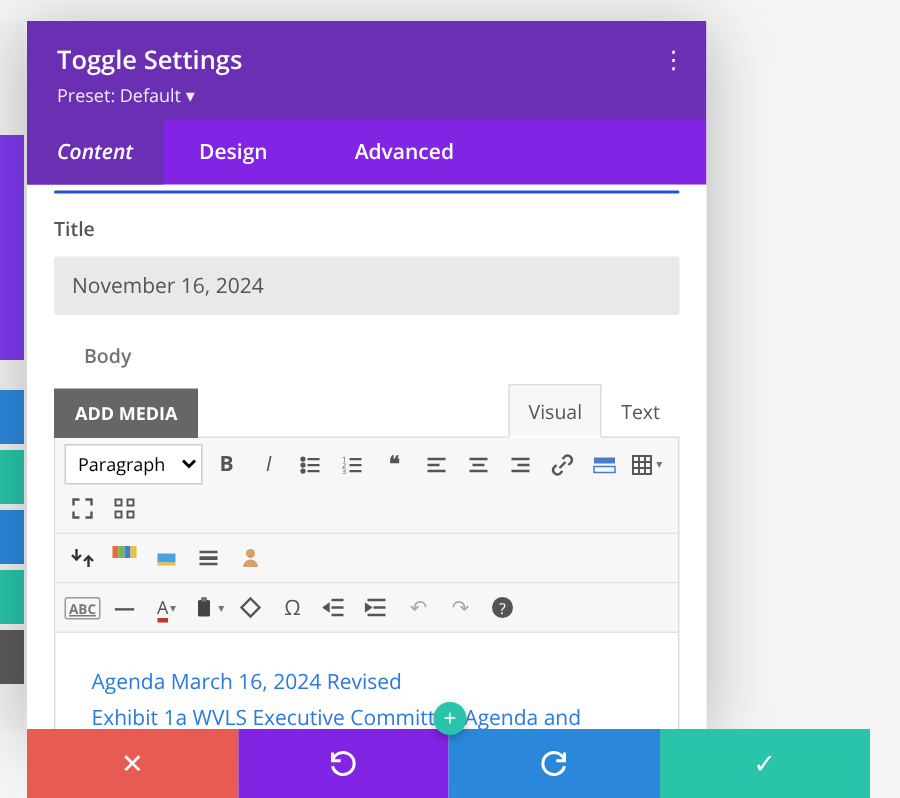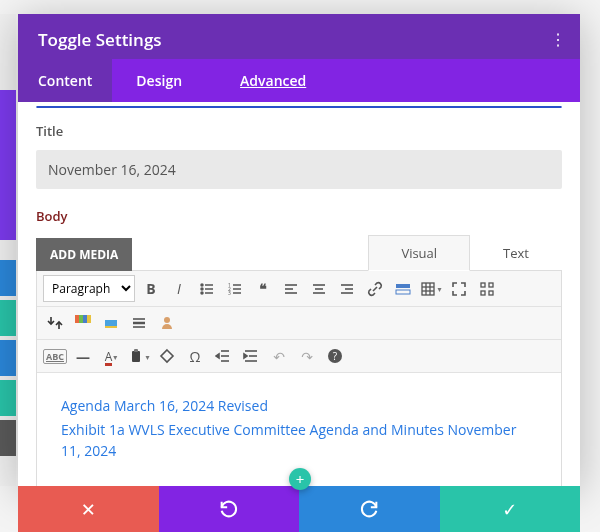--- a/index.html
+++ b/index.html
@@ -1,39 +1,39 @@
 <!DOCTYPE html>
 <html><head>
 <meta charset="utf-8">
 <style>
   * { box-sizing: border-box; margin: 0; padding: 0; font-family: "Open Sans", -apple-system, BlinkMacSystemFont, "Segoe UI", Helvetica, Arial, sans-serif; }
   html, body { width: 600px; height: 532px; overflow: hidden; background: #fff; }
   .bg { position: absolute; inset: 0; background: #f4f4f4; }
   .bg-stripe { position: absolute; left: 0; width: 16px; }
-  .modal { position: absolute; left: 18px; top: 14px; width: 562px; height: 472px; background: #fff; box-shadow: 0 6px 40px rgba(0,0,0,0.25); display: flex; flex-direction: column; overflow: hidden; }
+  .modal { position: absolute; left: 18px; top: 14px; width: 453px; height: 472px; background: #fff; box-shadow: 0 6px 40px rgba(0,0,0,0.25); display: flex; flex-direction: column; overflow: hidden; }
   .header { background: #6b2fb3; color: #fff; padding: 14px 20px 8px 20px; position: relative; }
   .header h1 { font-size: 17px; font-weight: 600; }
   .header .preset { font-size: 12px; opacity: 0.9; margin-top: 4px; cursor: pointer; }
   .header .hicons { position: absolute; right: 14px; top: 14px; display: flex; gap: 20px; align-items: center; }
   .header .hicons span { font-size: 14px; cursor: pointer; opacity: 0.95; display:inline-block; }
   .tabs { background: #8224e3; display: flex; }
   .tabs .tab { color: #fff; font-size: 14px; padding: 12px 20px; cursor: pointer; font-weight: 600; }
-  .tabs .tab.active { background: #6b2fb3; }
+  .tabs .tab.active { background: #6b2fb3; font-style: italic; }
   .tab.design { margin-left: 4px; }
-  .tab.advanced { margin-left: 18px; text-decoration: underline; }
+  .tab.advanced { margin-left: 18px; }
   .body { flex: 1; padding: 0 18px 10px 18px; overflow: hidden; position: relative; }
   .hr-top { height: 2px; border: 1px solid #2a51c9; margin: 4px 0 14px 0; border-radius: 2px; }
   .field-label { font-size: 13px; color: #555; font-weight: 600; margin-bottom: 10px; }
   .title-input { width: 100%; background: #e9e9e9; border: none; color: #555; font-size: 14px; padding: 10px 12px; border-radius: 2px; }
   .section-gap { height: 18px; }
-  .body-label { font-size: 13px; color: #7f1d1d; font-weight: 600; margin-bottom: 10px; }
+  .body-label { font-size: 13px; color: #737373; font-weight: 600; margin-bottom: 10px; margin-left: 20px; }
   .media-row { display: flex; align-items: flex-end; justify-content: space-between; }
   .add-media { background: #666; color: #fff; font-size: 12px; font-weight: 700; padding: 8px 14px; border: none; cursor: pointer; }
   .vt-tabs { display: flex; }
-  .vt-tabs .vt { font-size: 13px; padding: 8px 32px; cursor: pointer; color: #555; border:1px solid transparent; }
+  .vt-tabs .vt { font-size: 13px; padding: 8px 12px; cursor: pointer; color: #555; border:1px solid transparent; }
   .vt-tabs .vt.active { border: 1px solid #ddd; border-bottom: 1px solid #fff; background: #f7f7f7; }
   .editor-wrap { border: 1px solid #ddd; margin-top: -1px; }
   .toolbar { background: #f7f7f7; border-bottom: 1px solid #e2e2e2; padding: 4px 6px; display: flex; flex-wrap: wrap; align-items: center; gap: 4px; }
   .toolbar select { font-size: 12px; padding: 3px 4px; border: 1px solid #ccc; background: #fff; width: 92px; }
   .tb { width: 24px; height: 24px; display: inline-flex; align-items: center; justify-content: center; font-size: 14px; color: #555; cursor: pointer; border-radius: 2px; }
   .tb svg { width: 16px; height: 16px; }
   .toolbar2, .toolbar3 { background: #f7f7f7; border-bottom: 1px solid #e2e2e2; padding: 4px 6px; display: flex; align-items: center; gap: 4px; }
   .ed-area { padding: 22px 24px 10px 24px; font-size: 14px; line-height: 1.55; color: #333; height: 170px; overflow: hidden; }
   .ed-area a { color: #2a7ae2; text-decoration: none; display: block; margin-bottom: 2px; }
   .footer { position: absolute; left: 18px; bottom: 0; width: 562px; height: 46px; display: flex; }
@@ -58,20 +58,23 @@
     <div class="bg-stripe" style="top: 260px; height: 36px; background: rgb(43, 135, 218);"></div>
     <div class="bg-stripe" style="top: 300px; height: 36px; background: rgb(41, 196, 169);"></div>
     <div class="bg-stripe" style="top: 340px; height: 36px; background: rgb(43, 135, 218);"></div>
     <div class="bg-stripe" style="top: 380px; height: 36px; background: rgb(41, 196, 169);"></div>
     <div class="bg-stripe" style="top: 420px; height: 36px; background: rgb(90, 90, 90);"></div>
   </div>
 
 <div class="modal">
   <div class="header">
     <h1>Toggle Settings</h1>
+    <div class="preset">
+      <span>Preset: </span><span>Default</span><span> ▾</span>
+    </div>
     <div class="hicons">
       <span>
         <svg viewBox="0 0 16 16" fill="none" stroke="#fff" stroke-width="1.6">
             <rect x="2" y="2" width="12" height="12"></rect>
             <path d="M5 5 L2 2 M11 5 L14 2 M5 11 L2 14 M11 11 L14 14"></path>
           </svg>
       </span>
       <span>
         <svg viewBox="0 0 16 16" fill="none" stroke="#fff" stroke-width="1.6">
             <rect x="2" y="2" width="12" height="12"></rect>

